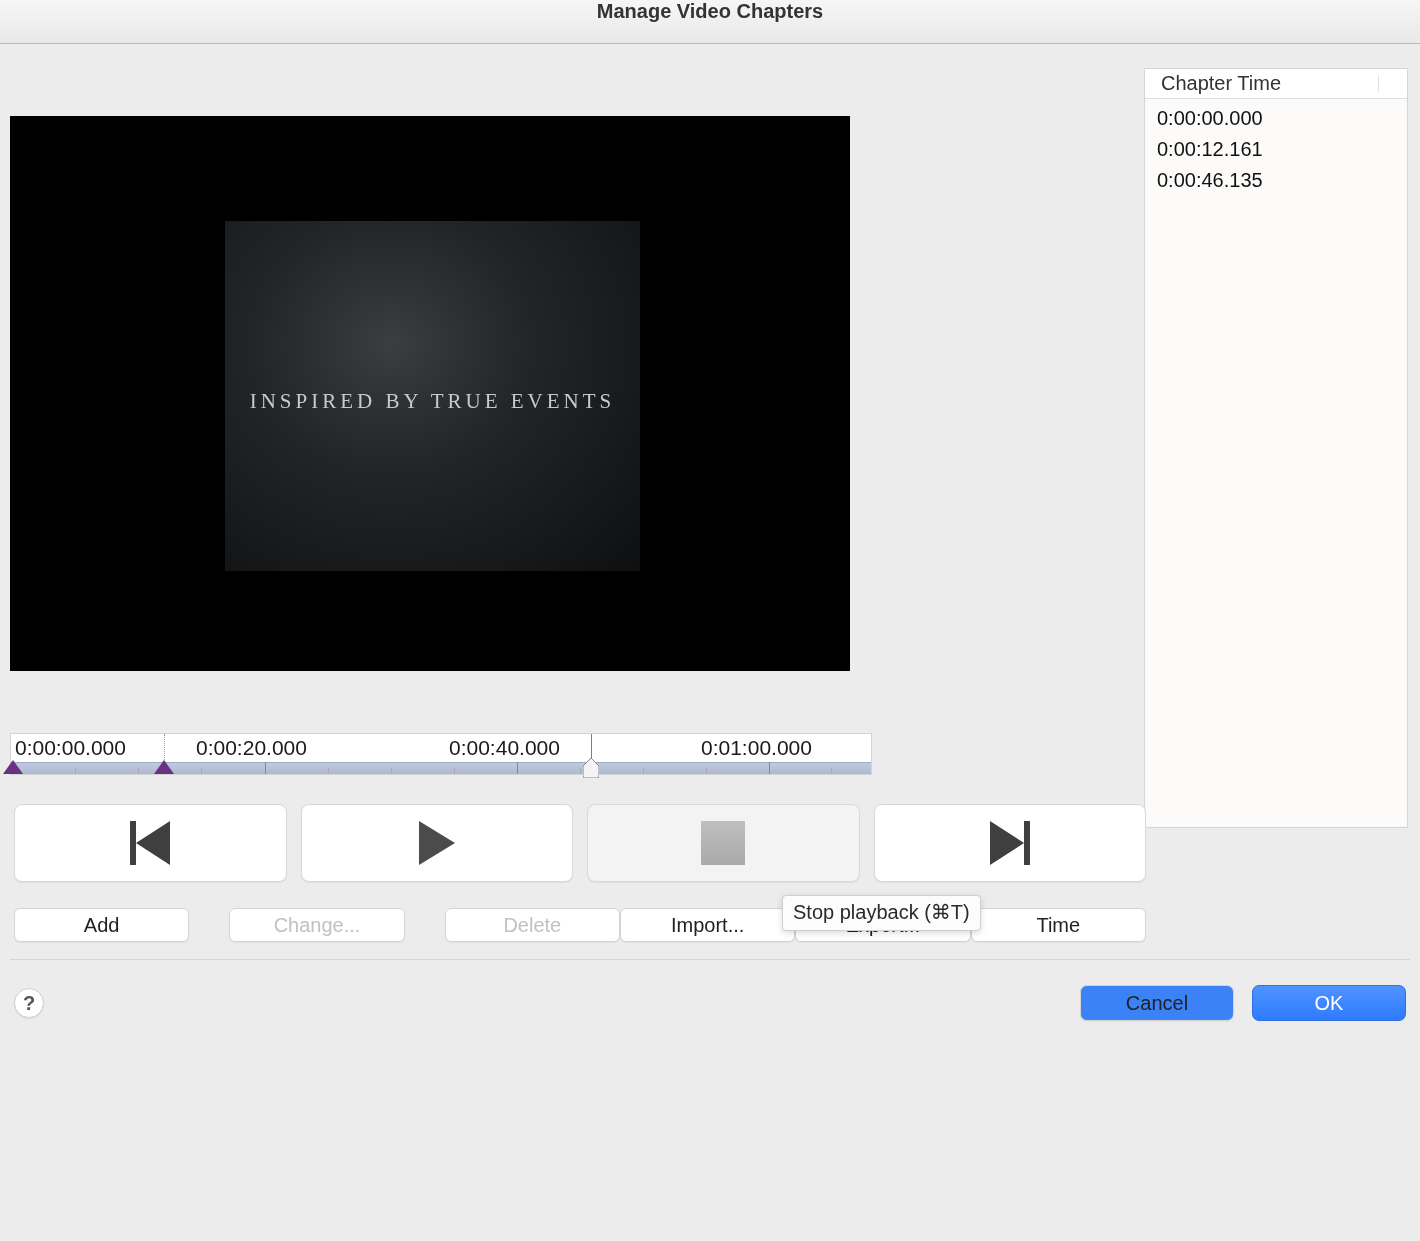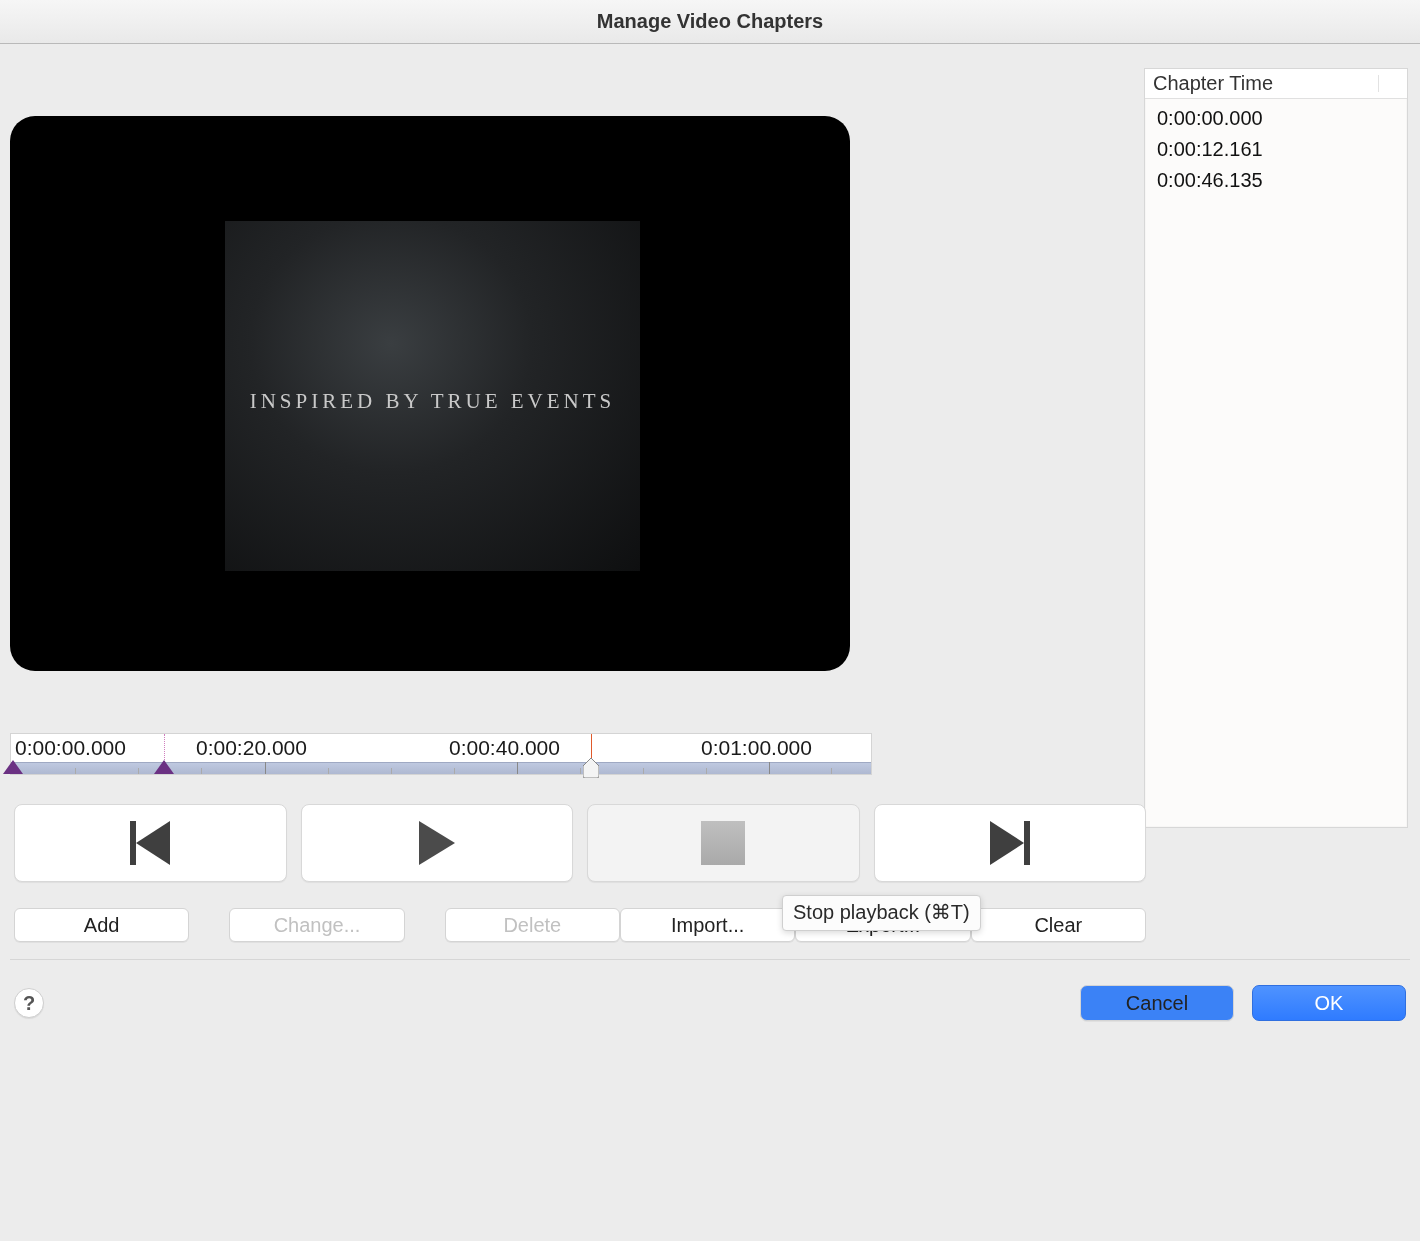--- a/index.html
+++ b/index.html
@@ -3,38 +3,37 @@
 <meta charset="utf-8">
 <style>
   * { box-sizing: border-box; margin: 0; padding: 0; }
   html, body { width: 1420px; height: 1241px; font-family: -apple-system, "Helvetica Neue", Helvetica, Arial, sans-serif; background: #ececec; overflow: hidden; }
 
   
   .titlebar {
     height: 44px;
     background: linear-gradient(#f6f6f6, #e9e9e9);
     border-bottom: 1px solid #b9b9b9;
-    display: flex; align-items: center; justify-content: center;
+    display: flex; align-items: flex-start; justify-content: center;
     font-size: 20px; font-weight: 600; color: #333;
   }
 
   .content-area {
     position: relative;
     width: 100%;
     height: 1197px;
     background: #ececec;
   }
 
   
   .video-preview {
     position: absolute;
     left: 10px; top: 72px;
     width: 840px; height: 555px;
     background: #000;
-    border-radius: 25px;
   }
   .video-inner {
     position: absolute;
     left: 215px; top: 105px;
     width: 415px; height: 350px;
     background: radial-gradient(ellipse at 40% 35%, #3a3e41 0%, #222426 40%, #0e0f10 100%);
   }
   .video-text {
     position: absolute;
     left: 0; right: 0; top: 168px;
@@ -52,21 +51,21 @@
     right: 12px; top: 24px;
     width: 264px; height: 760px;
     background: #fcfbfa;
     border: 1px solid #d7d7d7;
     box-shadow: inset 0 0 0 1px rgba(0,0,0,0.02);
   }
   .chapter-header {
     height: 30px;
     border-bottom: 1px solid #e0e0e0;
     display: flex; align-items: center;
-    padding: 0 8px;
+    padding: 0 16px;
     font-size: 20px;
     color: #333;
     background: #ffffff;
     position: relative;
   }
   .chapter-header::after {
     content: "";
     position: absolute;
     right: 28px; top: 6px; bottom: 6px;
     width: 1px;
@@ -351,21 +350,21 @@
       </div>
     </div>
   </div>
 
   <div class="chapter-actions">
     <div class="pill-btn">Add</div>
     <div class="pill-btn disabled">Change...</div>
     <div class="pill-btn disabled">Delete</div>
     <div class="pill-btn">Import...</div>
     <div class="pill-btn">Export...</div>
-    <div class="pill-btn">Clear</div>
+    <div class="pill-btn">Time</div>
   </div>
 
   <div class="tooltip">Stop playback (⌘T)</div>
 
   <div class="bottom-sep"></div>
 
   <div class="footer-row">
     <div class="help-btn">?</div>
     <div class="footer-spacer"></div>
     <div class="footer-btn cancel">Cancel</div>

